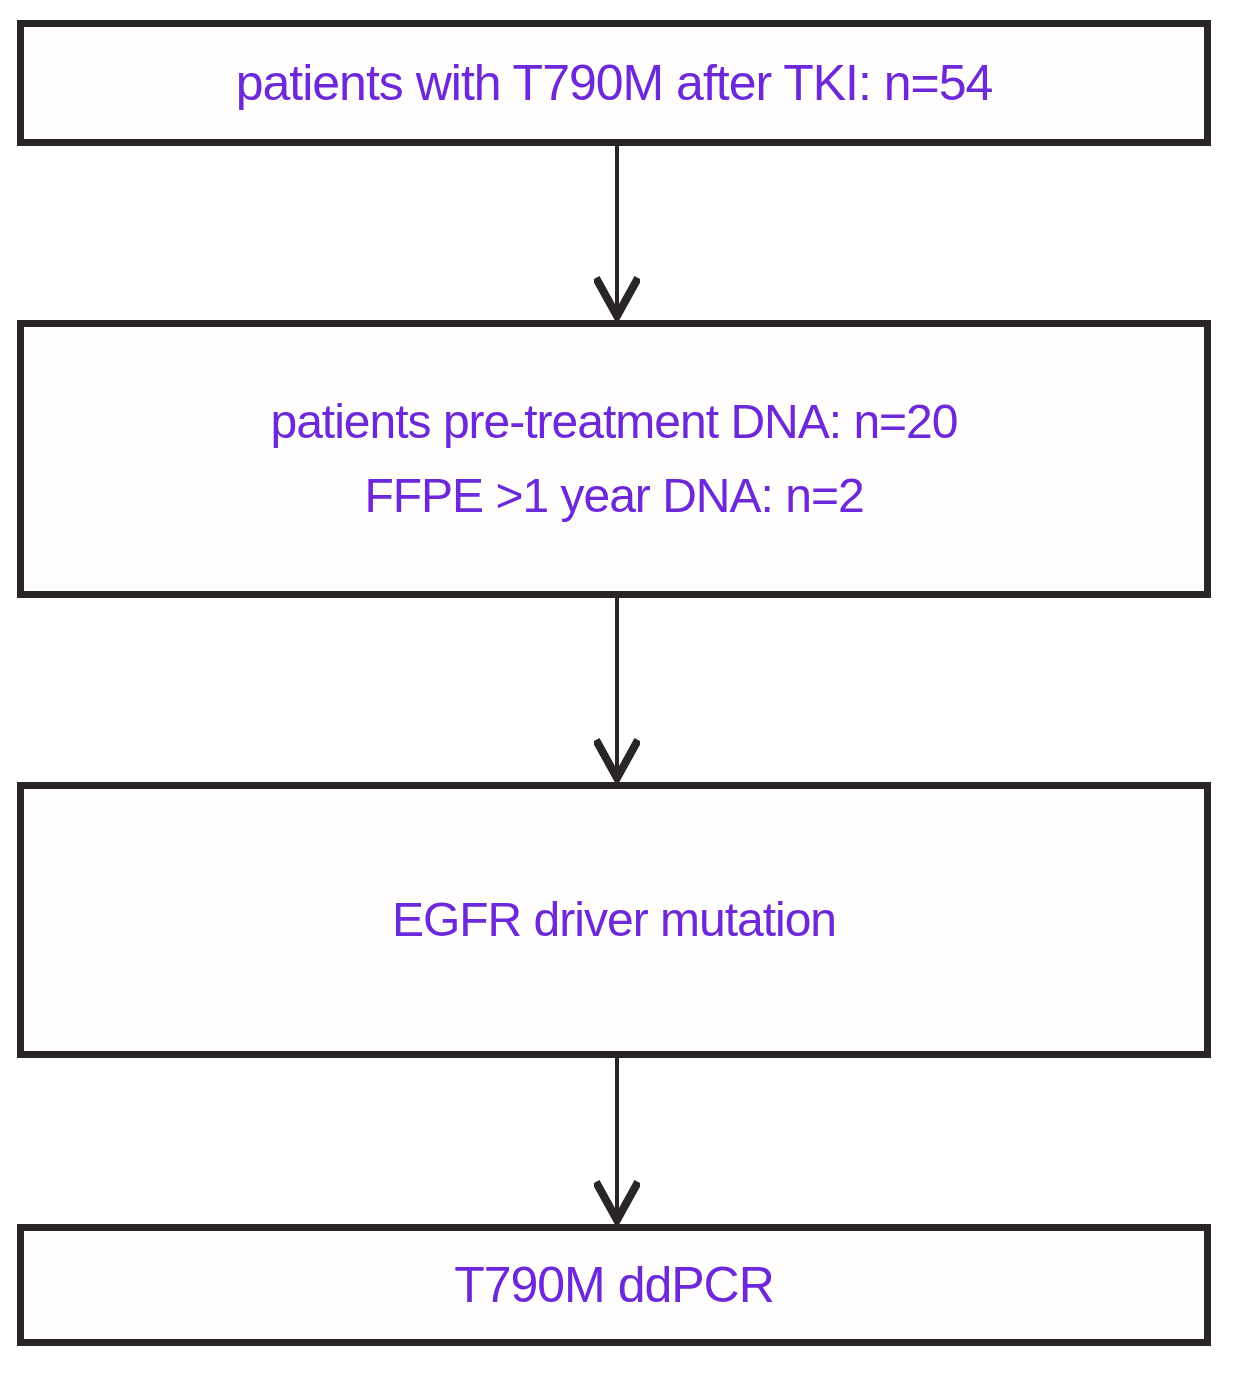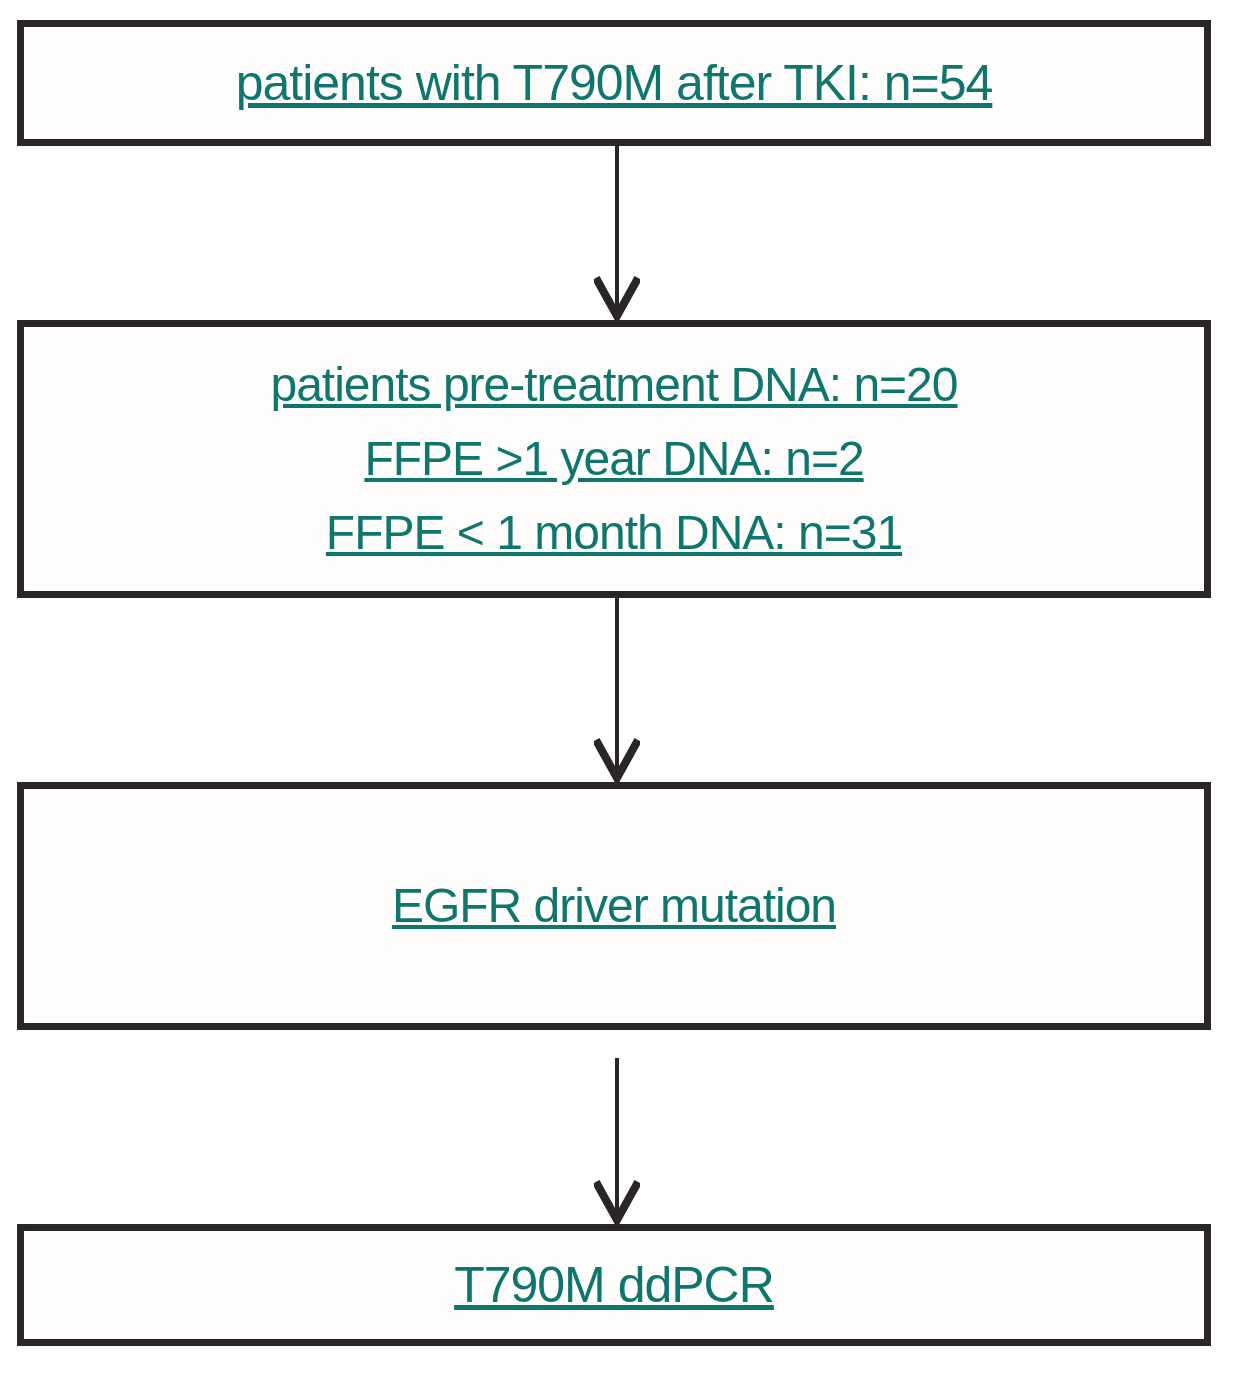--- a/index.html
+++ b/index.html
@@ -26,27 +26,26 @@
     flex-direction: column;
     align-items: center;
     justify-content: center;
     text-align: center;
   }
   .flow-box .line {
     display: block;
     font-size: 48px;
     line-height: 74px;
     white-space: nowrap;
-    color: #0f766e;
+    color: #6d28d9;
     letter-spacing: -1px;
-    text-decoration: underline;
   }
   #box1 { top: 20px;   height: 126px; }
   #box2 { top: 320px;  height: 278px; }
-  #box3 { top: 782px;  height: 248px; }
+  #box3 { top: 782px;  height: 276px; }
   #box4 { top: 1224px; height: 122px; justify-content: center; }
   #box1 .line, #box4 .line { font-size: 50px; }
   .flow-arrow {
     position: absolute;
     left: 594px;
     width: 46px;
   }
   #arrow1 { top: 146px;  height: 174px; }
   #arrow2 { top: 598px;  height: 184px; }
   #arrow3 { top: 1058px; height: 166px; }
@@ -66,21 +65,20 @@
   <div id="arrow1" class="flow-arrow">
     <svg viewBox="0 0 46 174" preserveAspectRatio="none" aria-hidden="true">
       <line class="stem" x1="23" y1="0" x2="23" y2="170"></line>
       <polyline class="head" points="2,132 23,170 44,132"></polyline>
     </svg>
   </div>
 
   <div id="box2" class="flow-box">
     <span class="line">patients pre-treatment DNA: n=20</span>
     <span class="line">FFPE &gt;1 year DNA: n=2</span>
-    <span class="line">FFPE &lt; 1 month DNA: n=31</span>
   </div>
 
   <div id="arrow2" class="flow-arrow">
     <svg viewBox="0 0 46 184" preserveAspectRatio="none" aria-hidden="true">
       <line class="stem" x1="23" y1="0" x2="23" y2="180"></line>
       <polyline class="head" points="2,142 23,180 44,142"></polyline>
     </svg>
   </div>
 
   <div id="box3" class="flow-box">

